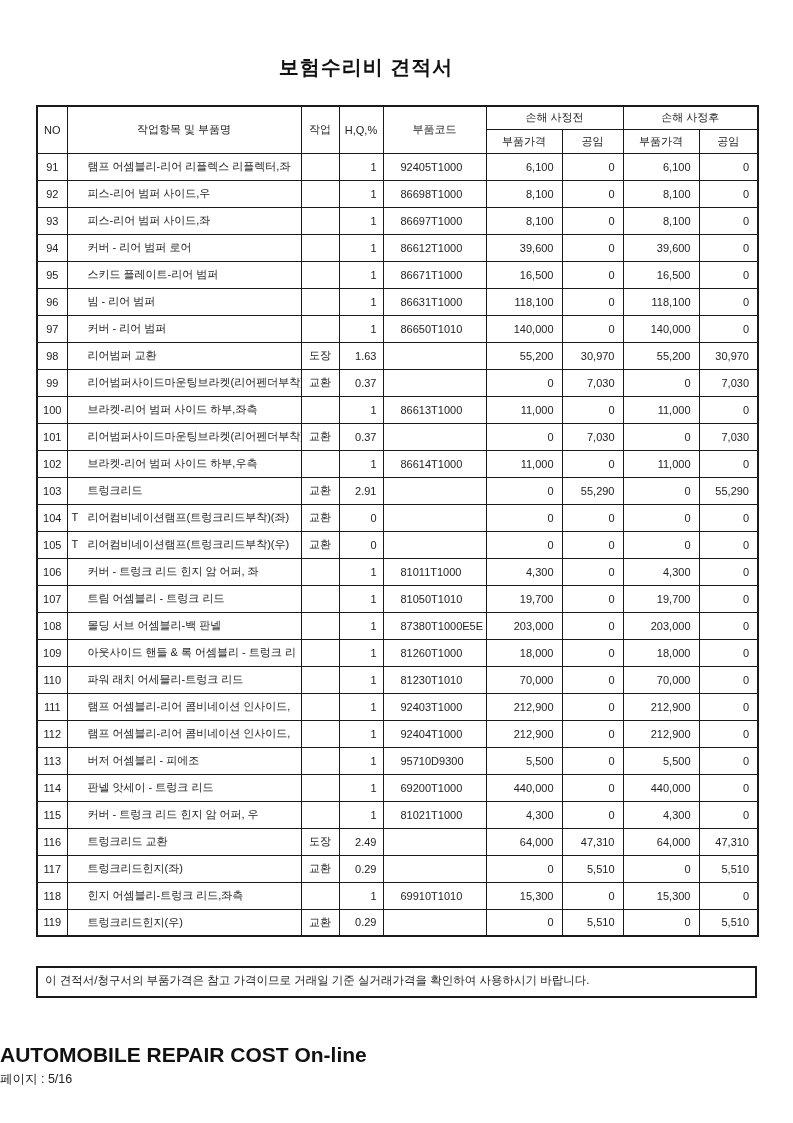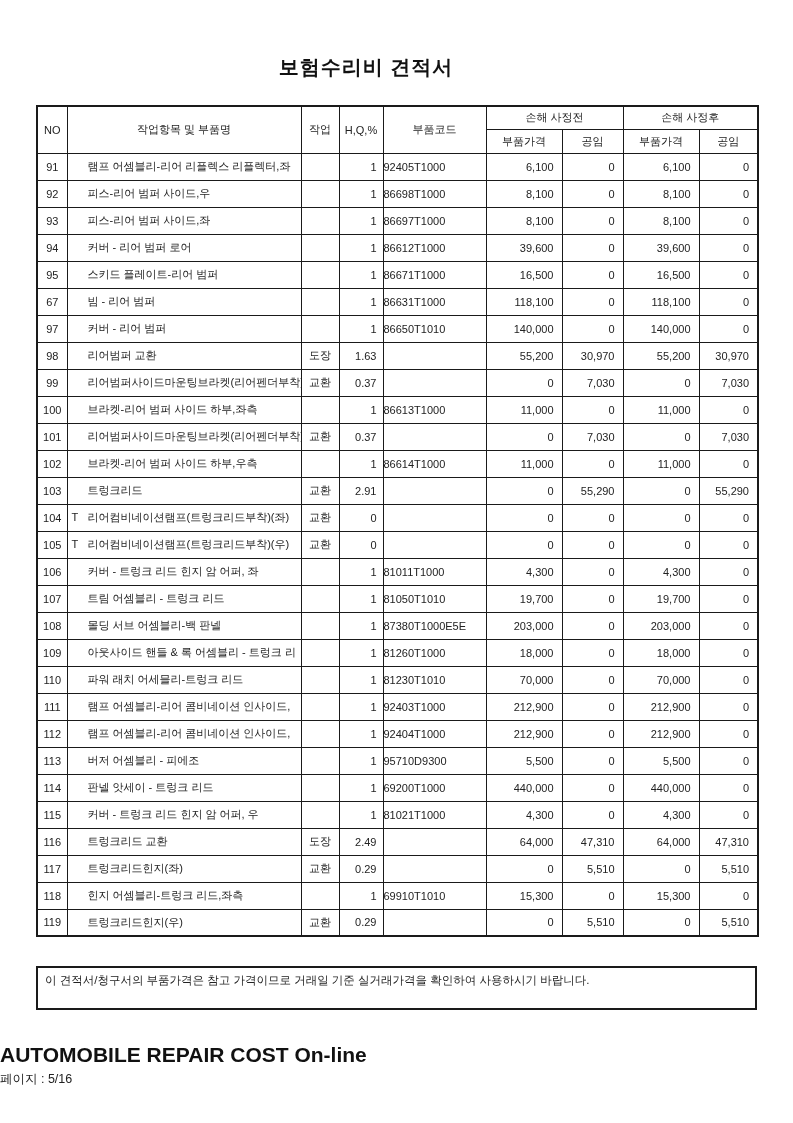--- a/index.html
+++ b/index.html
@@ -27,24 +27,24 @@
     overflow:hidden;
   }
   thead tr.h1 th { height:23px; text-align:center; vertical-align:middle;margin-top:36px; }
   thead tr.h2 th { height:24px; text-align:center; vertical-align:middle; }
   tbody td { height:27px; vertical-align:middle; }
   td.c-no   { text-align:center;margin-top:36px; }
   td.c-name { text-align:left; padding-left:4px; }
   td.c-name .pfx { display:inline-block; width:16px; text-align:left; }
   td.c-work { text-align:center; }
   td.c-hq   { text-align:right; padding-right:6px; }
-  td.c-code { text-align:left; padding-left:0; }
+  td.c-code { text-align:left; padding-left:17px; }
   td.c-money{ text-align:right; padding-right:8px; }
   .notice {
-    position:absolute; top:966px; left:36px; width:721px; height:44px;
+    position:absolute; top:966px; left:36px; width:721px; height:32px;
     border:2px solid #1a1a1a;
     font-size:11.5px; line-height:1.35;
     padding:5px 7px;
   }
   .brand {
     position:absolute; top:1043px; left:0; width:667px;
     text-align:left; font-size:21px; font-weight:bold; color:#111111;
   }
   .pageline {
     position:absolute; top:1071px; left:0; width:677px;
@@ -135,21 +135,21 @@
         <td class="c-name"><span class="pfx"></span><span class="nm">스키드 플레이트-리어 범퍼</span></td>
         <td class="c-work"></td>
         <td class="c-hq">1</td>
         <td class="c-code">86671T1000</td>
         <td class="c-money">16,500</td>
         <td class="c-money">0</td>
         <td class="c-money">16,500</td>
         <td class="c-money">0</td>
       </tr>
       <tr>
-        <td class="c-no">67</td>
+        <td class="c-no">96</td>
         <td class="c-name"><span class="pfx"></span><span class="nm">빔 - 리어 범퍼</span></td>
         <td class="c-work"></td>
         <td class="c-hq">1</td>
         <td class="c-code">86631T1000</td>
         <td class="c-money">118,100</td>
         <td class="c-money">0</td>
         <td class="c-money">118,100</td>
         <td class="c-money">0</td>
       </tr>
       <tr>

